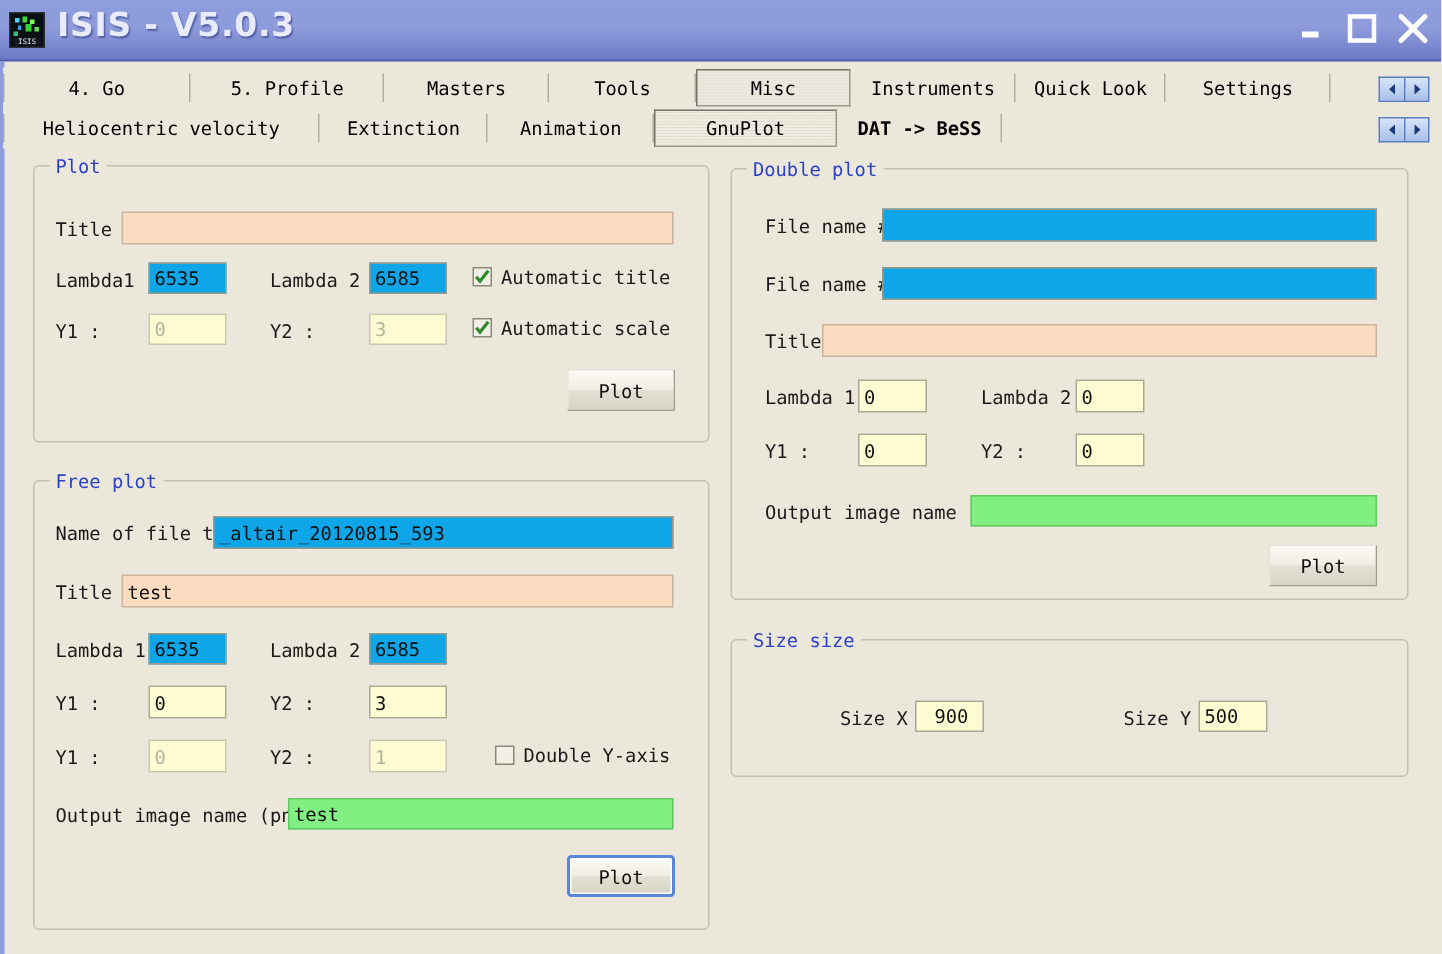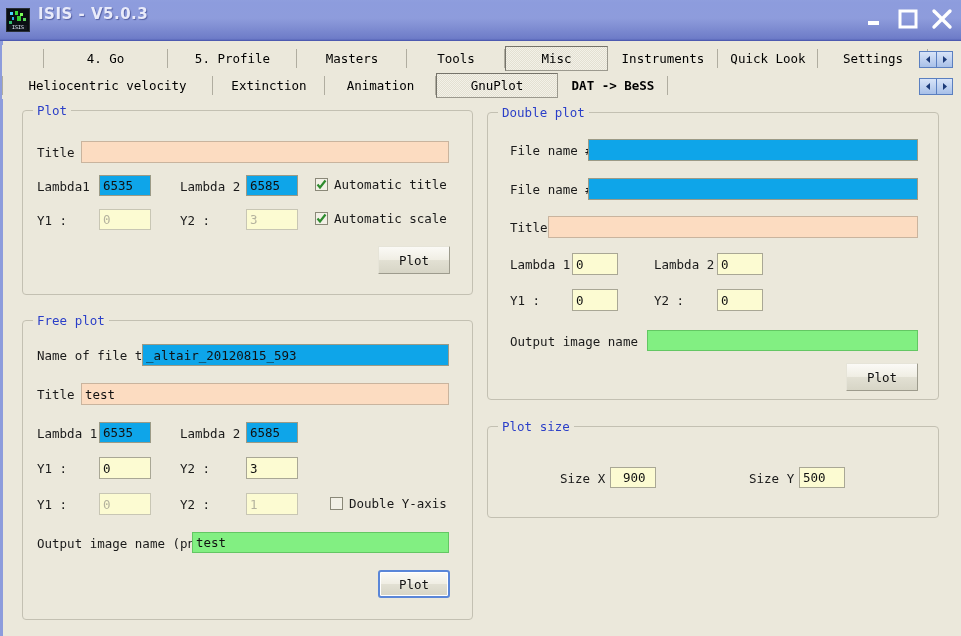--- a/index.html
+++ b/index.html
@@ -30,21 +30,21 @@
     position: absolute; left: 6px; top: 8px;
     width: 24px; height: 24px;
     background: #0b1014;
     border: 1px solid #2a2f36;
     overflow: hidden;
   }
   .tb-icon svg { display:block; }
   .tb-title {
     position: absolute; left: 38px; top: 5px;
     font-family: "DejaVu Sans", "Liberation Sans", sans-serif;
-    font-size: 15px; font-weight: bold;
+    font-size: 22px; font-weight: bold;
     color: #e9ebfa;
     letter-spacing: 0.5px;
     text-shadow: 1px 1px 1px rgba(40,50,120,.55);
     white-space: nowrap;
   }
   .tb-buttons {
     position: absolute; right: 4px; top: 4px;
     display: flex; gap: 4px;
   }
   .tb-btn {
@@ -55,21 +55,21 @@
   .tb-btn svg { display: block; }
 
   
   .tabrow {
     position: absolute; left: 2px;
     width: 957px; height: 27px;
     display: flex;
     align-items: stretch;
     background: #ebe8db;
   }
-  #tabrow1 { top: 45px; padding-left: 41px; }
+  #tabrow1 { top: 45px; }
   #tabrow2 { top: 72px; }
 
   .tab {
     flex: 0 0 auto;
     display: flex; align-items: center; justify-content: center;
     font-family: "DejaVu Sans Mono", "Liberation Mono", monospace;
     font-size: 12.5px;
     color: #000;
     cursor: pointer;
     position: relative;
@@ -425,21 +425,21 @@
     <div class="lbl" style="left:166px; top:180px;">Y2 :</div>
     <input class="fld lyellow" style="left: 229px; top: 176px; width: 46px; height: 22px;" value="0">
 
     <div class="lbl" style="left:22px; top:221px;">Output image name (png)</div>
     <input class="fld green" style="left: 159px; top: 217px; width: 271px; height: 21px;" value="">
 
     <div class="btn" style="left:358px; top:250px; width:72px; height:28px;">Plot</div>
   </div>
 
   <div class="group" id="grp-plotsize">
-    <div class="group-title">Plot size</div>
+    <div class="group-title">Size size</div>
 
     <div class="lbl" style="left:72px; top:44px;">Size X :</div>
     <input class="fld lyellow" style="left: 122px; top: 40px; width: 46px; height: 21px; padding-left: 12px;" value="900">
 
     <div class="lbl" style="left:261px; top:44px;">Size Y :</div>
     <input class="fld lyellow" style="left: 311px; top: 40px; width: 46px; height: 21px;" value="500">
   </div>
 
 </div>
 

